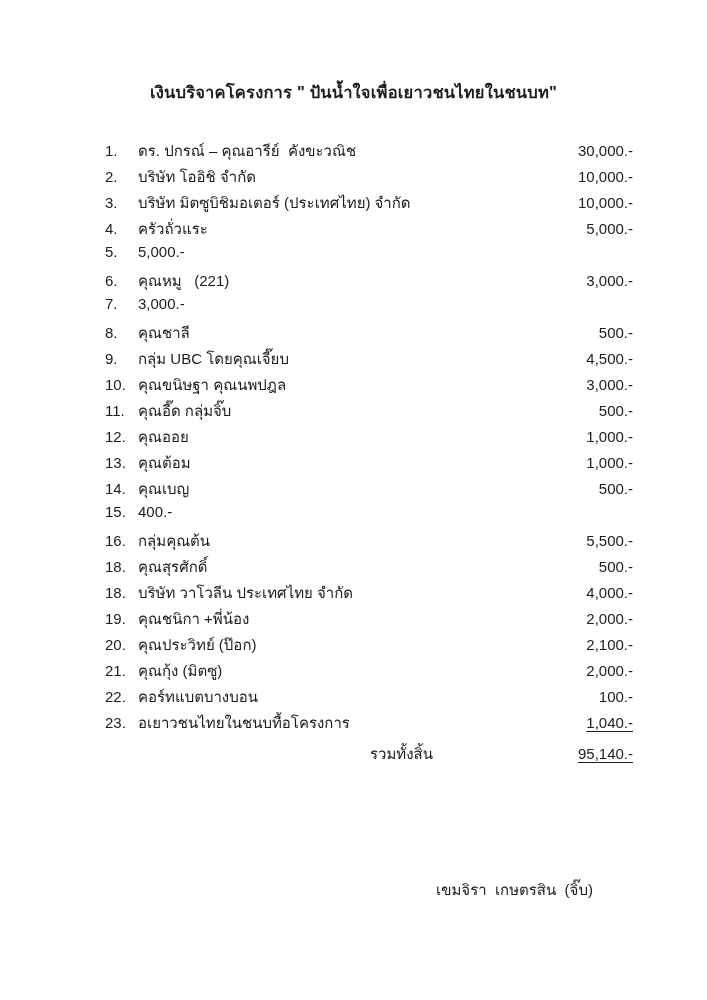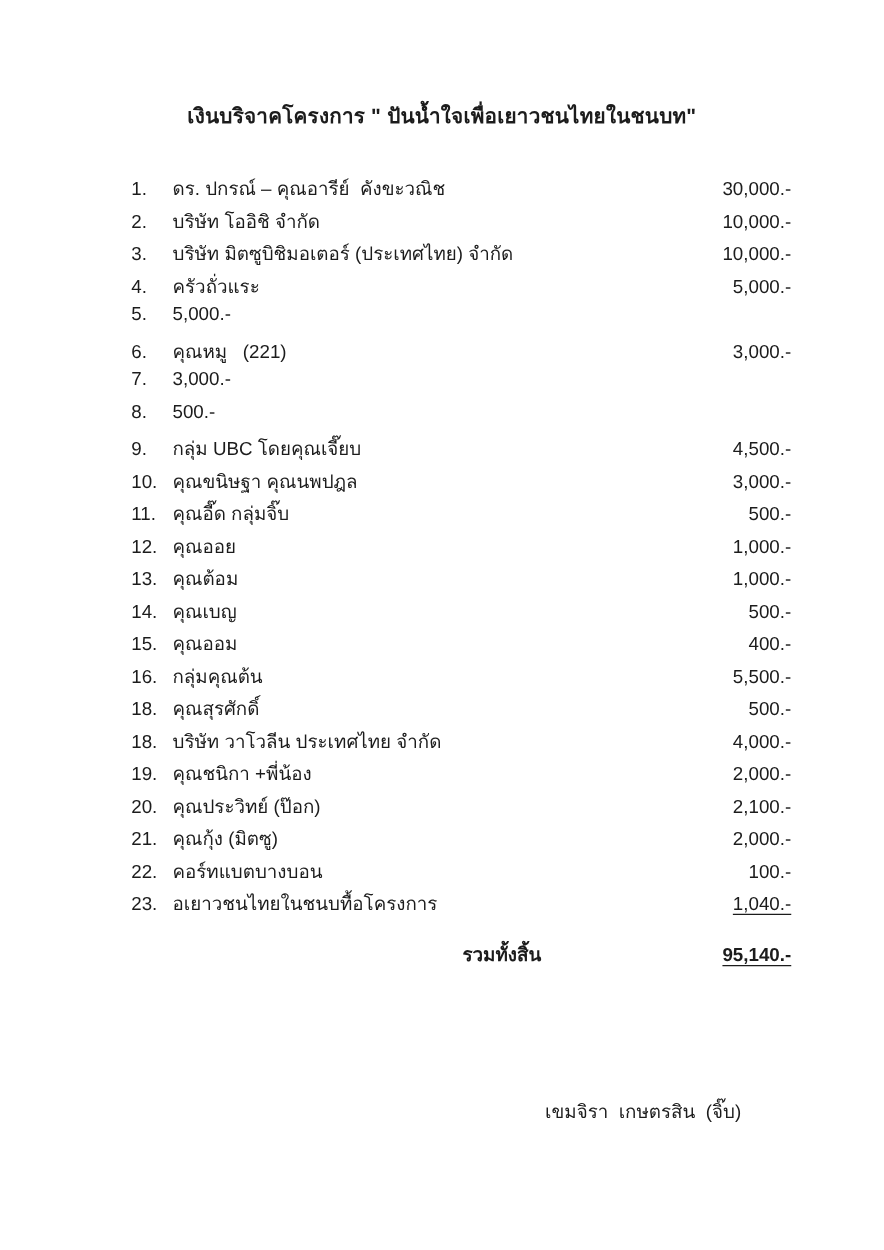--- a/index.html
+++ b/index.html
@@ -53,24 +53,23 @@
     text-align: center;
   }
   .underline {
     text-decoration: underline;
     text-underline-offset: 3px;
   }
   .total-row {
     display: flex;
     align-items: baseline;
     height: 26px;
-    margin-top: 15px;
+    margin-top: 5px;
     padding-left: 265px;
     font-size: 15px;
-    font-weight: bold;
   }
   .total-label {
     flex: 1;
   }
   .footer {
     position: absolute;
     top: 797px;
     left: 392px;
     width: 245px;
     text-align: center;
@@ -115,20 +114,21 @@
         <span class="no">6.</span>
         <span class="name">คุณหมู   (221)</span>
         <span class="amount">3,000.-</span>
       </div>
       <div class="row">
         <span class="no">7.</span>
         <span class="amount">3,000.-</span>
       </div>
       <div class="row">
         <span class="no">8.</span>
+        <span class="name">คุณชาลี</span>
         <span class="amount">500.-</span>
       </div>
       <div class="row">
         <span class="no">9.</span>
         <span class="name">กลุ่ม UBC โดยคุณเจี๊ยบ</span>
         <span class="amount">4,500.-</span>
       </div>
       <div class="row">
         <span class="no">10.</span>
         <span class="name">คุณขนิษฐา คุณนพปฎล</span>
@@ -149,21 +149,20 @@
         <span class="name">คุณต้อม</span>
         <span class="amount">1,000.-</span>
       </div>
       <div class="row">
         <span class="no">14.</span>
         <span class="name">คุณเบญ</span>
         <span class="amount">500.-</span>
       </div>
       <div class="row">
         <span class="no">15.</span>
-        <span class="name">คุณออม</span>
         <span class="amount">400.-</span>
       </div>
       <div class="row">
         <span class="no">16.</span>
         <span class="name">กลุ่มคุณต้น</span>
         <span class="amount">5,500.-</span>
       </div>
       <div class="row">
         <span class="no">18.</span>
         <span class="name">คุณสุรศักดิ์</span>

